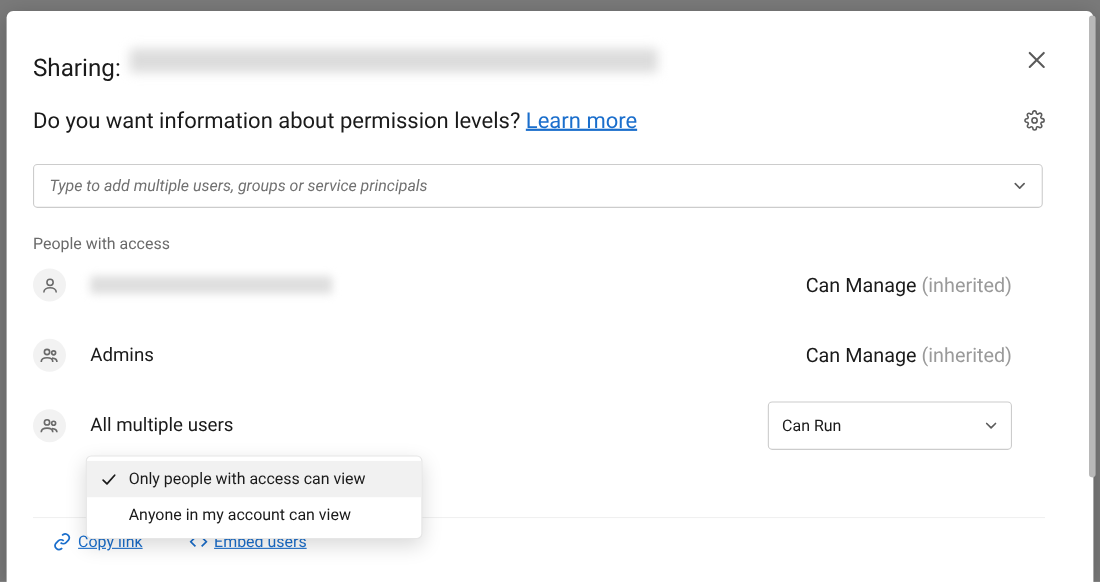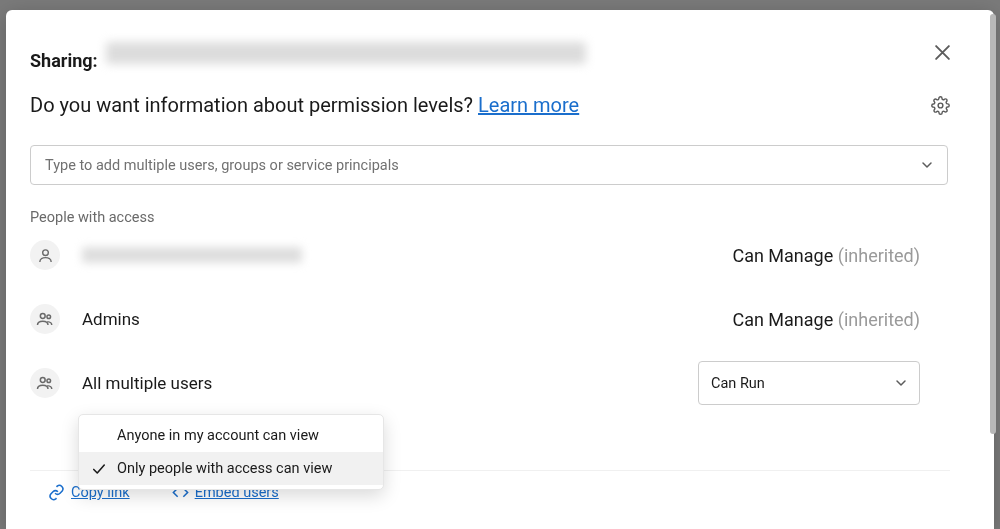--- a/index.html
+++ b/index.html
@@ -36,22 +36,22 @@
       align-items: center;
       justify-content: space-between;
       margin-bottom: 22px;
     }
     .sharing-title {
       display: flex;
       align-items: center;
       gap: 8px;
     }
     .sharing-label {
-      font-size: 18px;
-      font-weight: 700;
+      font-size: 22px;
+      font-weight: 400;
       color: #1a1a1a;
       margin-top: 16px;
     }
     .blurred-title {
       width: 480px;
       height: 22px;
       background: #dcdcdc;
       filter: blur(5px);
       border-radius: 3px;
     }
@@ -97,20 +97,21 @@
       font-size: 14.5px;
       color: #333;
       background: #fff;
       display: flex;
       align-items: center;
       justify-content: space-between;
       margin-bottom: 24px;
     }
     .search-input .placeholder {
       color: #717171;
+      font-style: italic;
     }
     .search-caret { color: #5c5c5c; margin-right: -26px; }
     .section-label {
       font-size: 14.5px;
       color: #6a6a6a;
       margin-bottom: 4px;
     }
     .access-row {
       display: flex;
       align-items: center;
@@ -329,29 +330,29 @@
     <div class="footer-link">
       <svg width="17" height="17" viewBox="0 0 24 24" fill="none" stroke="currentColor" stroke-width="2.2">
           <polyline points="16 18 22 12 16 6"></polyline>
           <polyline points="8 6 2 12 8 18"></polyline>
         </svg>
       <span>Embed users</span>
     </div>
   </div>
 
   <div class="dropdown-menu">
-    <div class="dropdown-item">
-      <span class="check-slot"></span>
-      <span>Anyone in my account can view</span>
-    </div>
     <div class="dropdown-item selected">
       <span class="check-slot">
         <svg width="14" height="14" viewBox="0 0 16 16">
             <path d="M2 8.5 L6 12.5 L14 3.5" stroke="#1a1a1a" stroke-width="1.8" fill="none" stroke-linecap="round" stroke-linejoin="round"></path>
           </svg>
       </span>
       <span>Only people with access can view</span>
     </div>
+    <div class="dropdown-item">
+      <span class="check-slot"></span>
+      <span>Anyone in my account can view</span>
+    </div>
   </div>
 
 </div>
 
 <div class="scrollbar"></div>
 
 </body></html>

